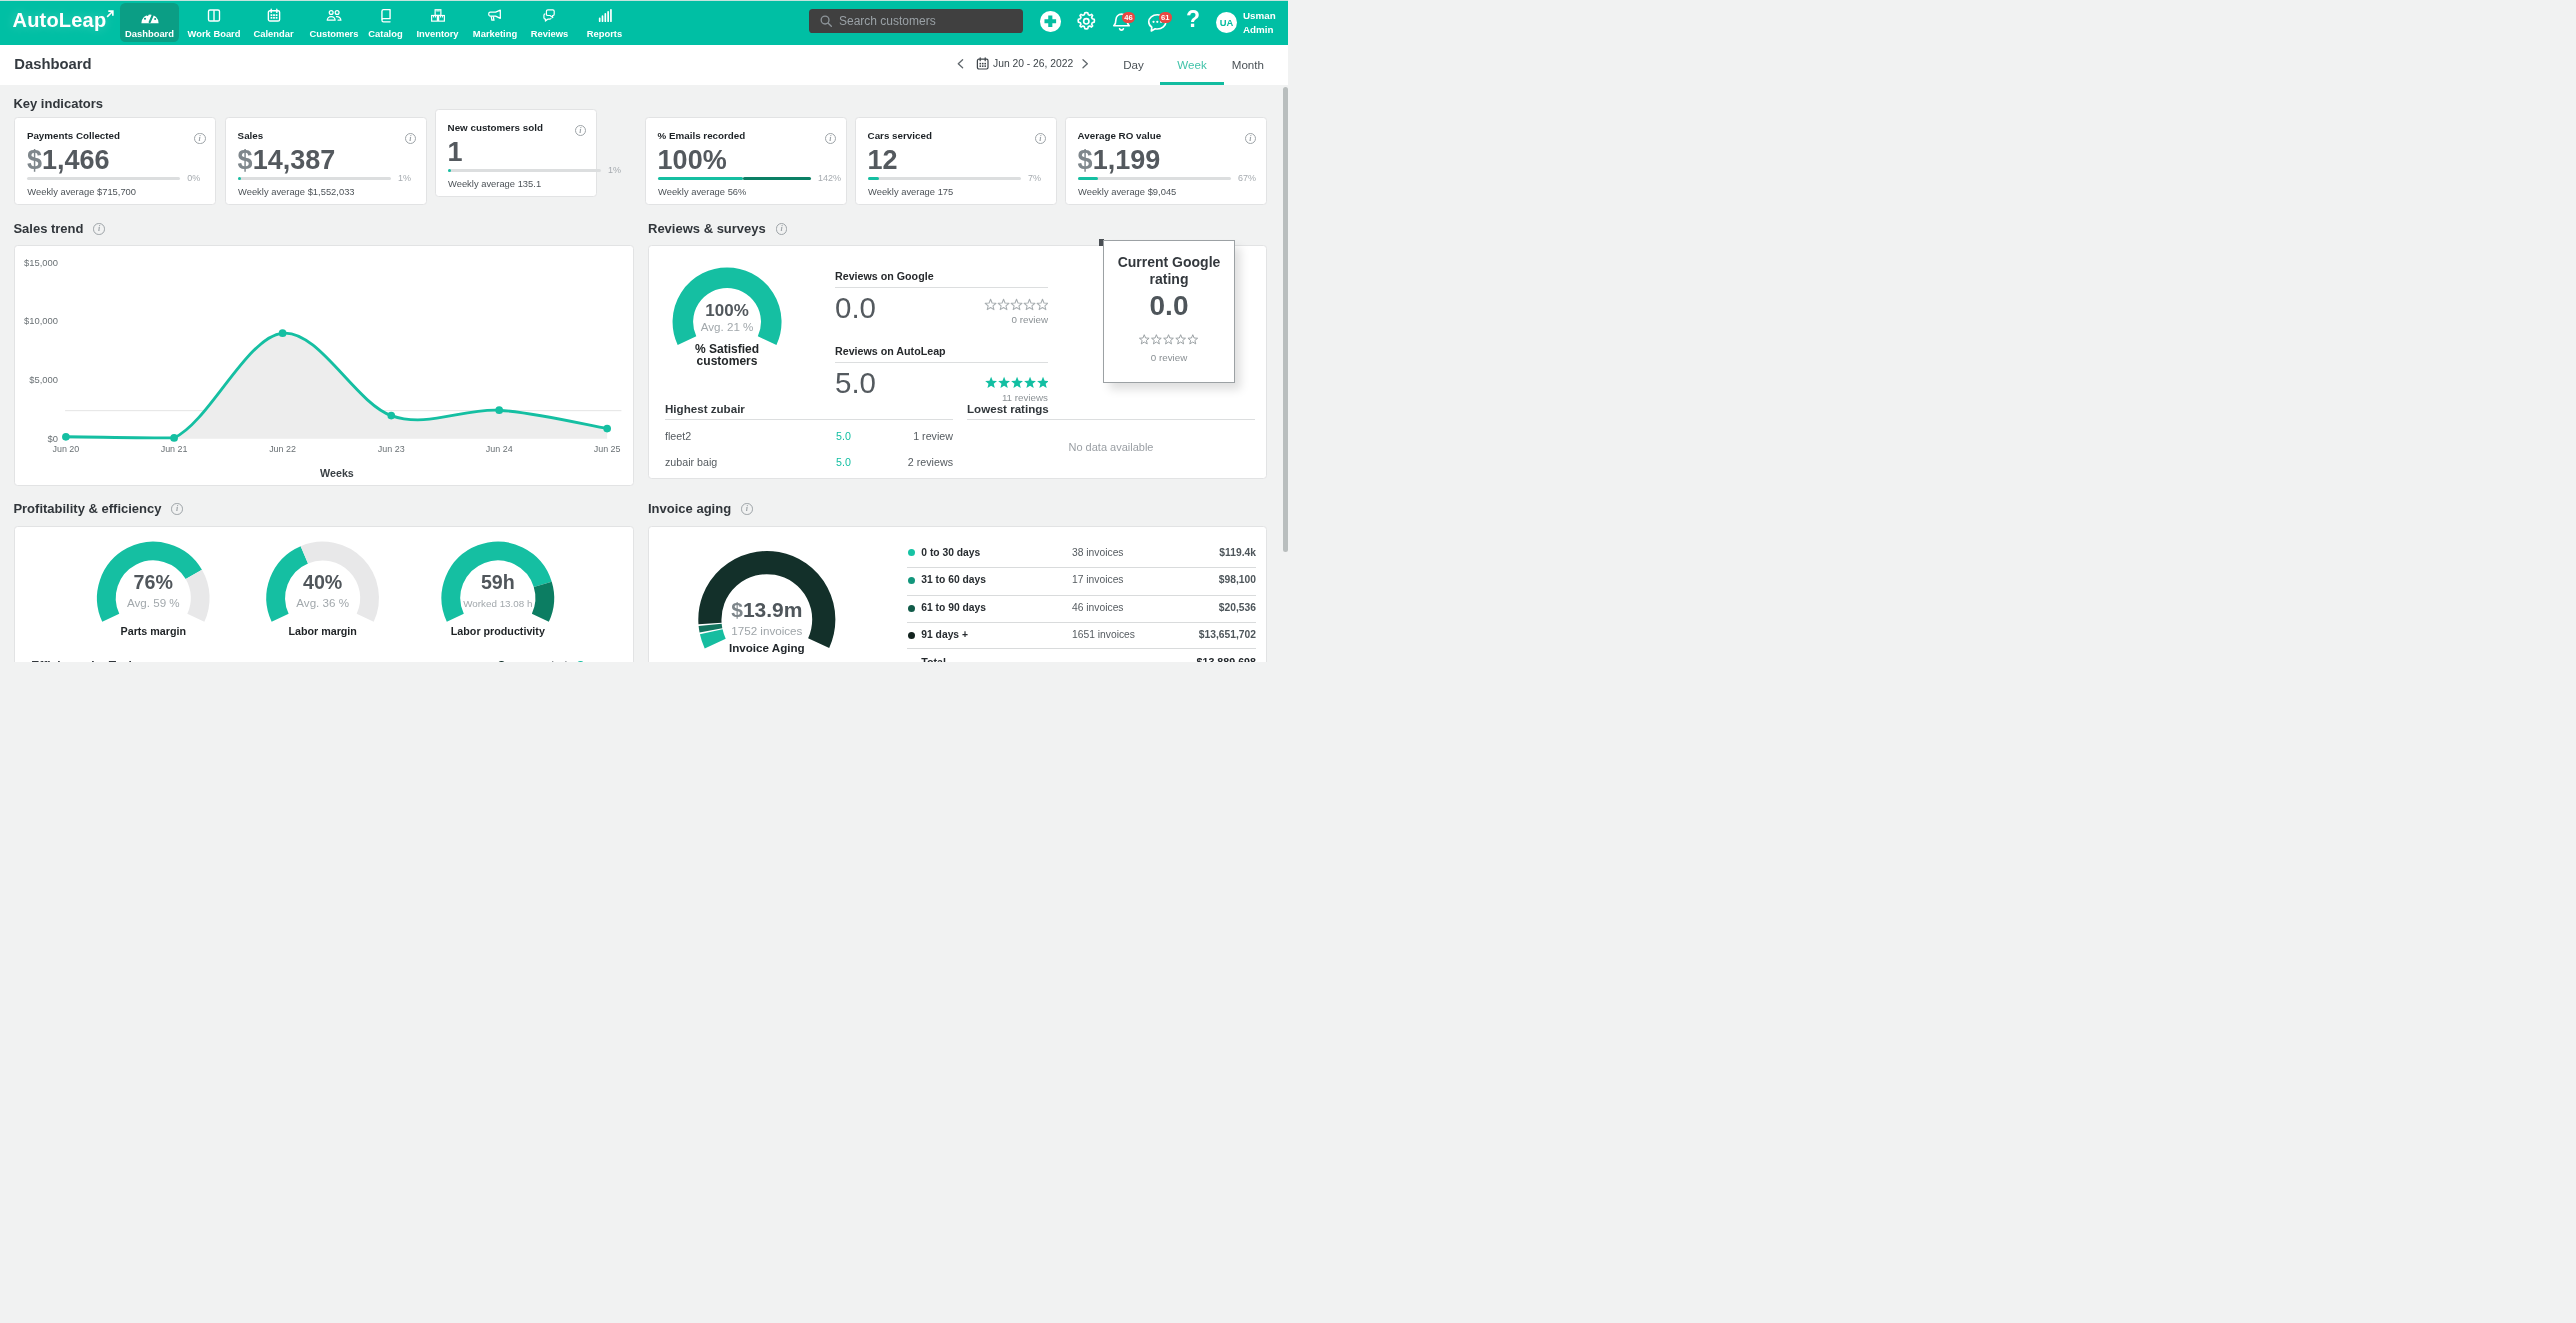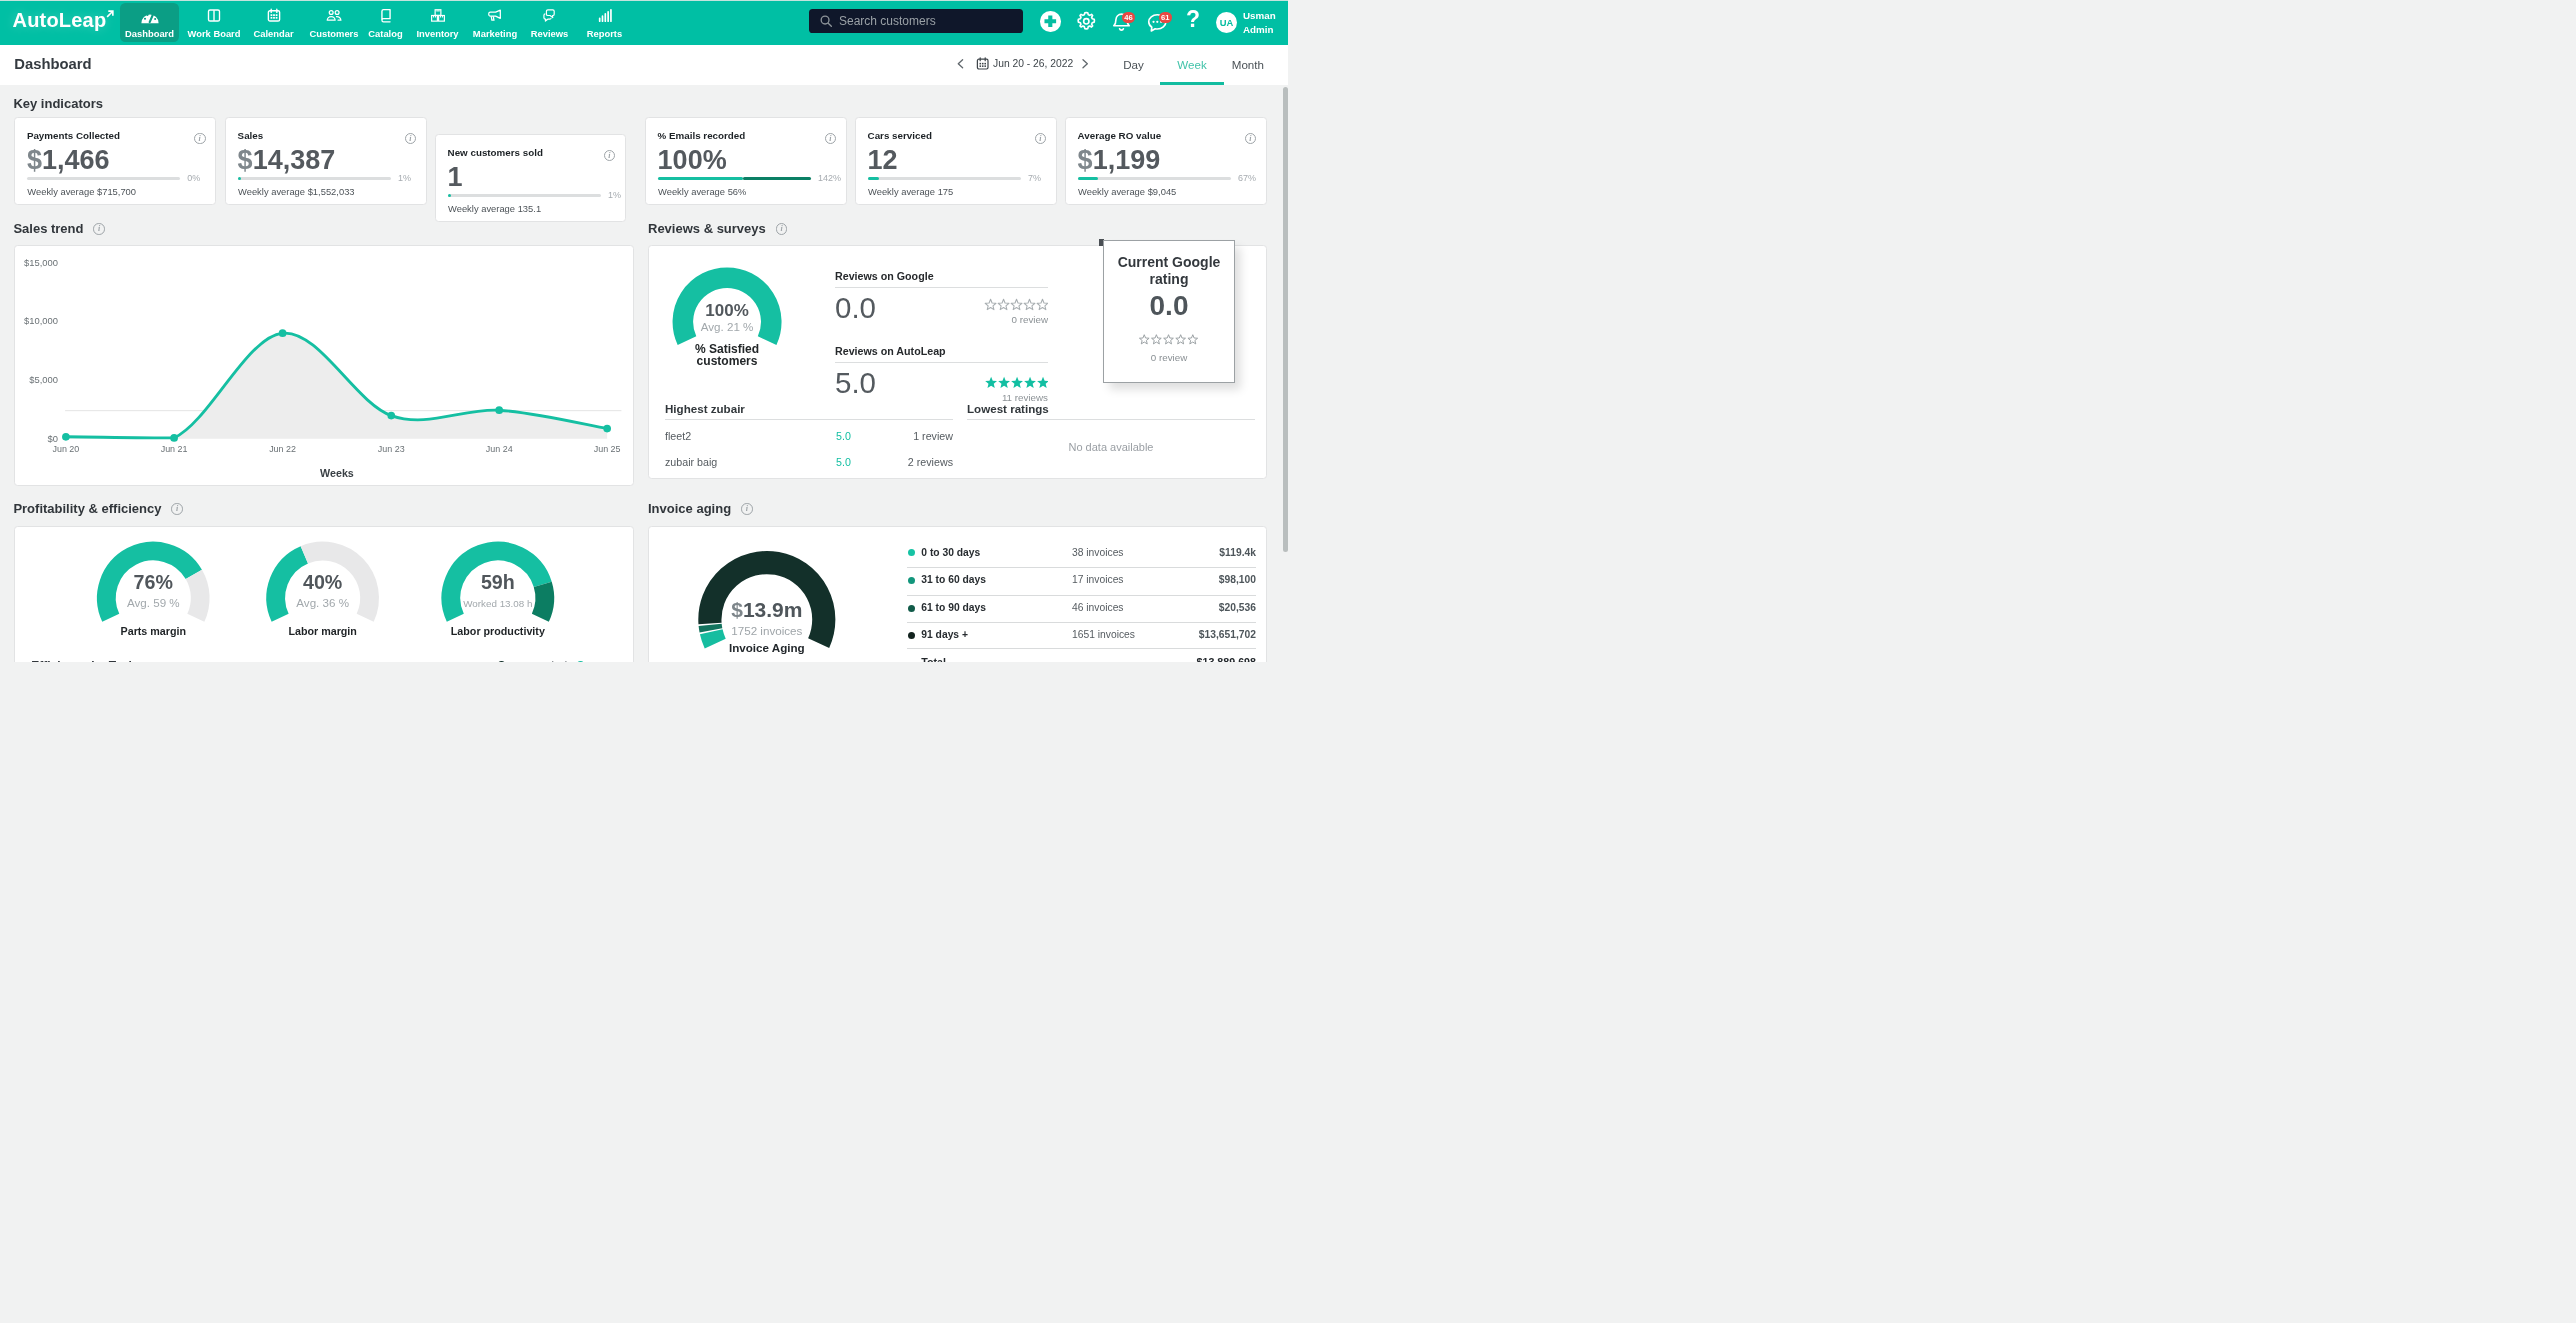--- a/index.html
+++ b/index.html
@@ -6,21 +6,21 @@
 html,body { width:1288px; height:662px; overflow:hidden; }
 body { font-family:"Liberation Sans", sans-serif; background:#f1f2f2; }
 #app { position:relative; width:1288px; height:662px; overflow:hidden; background:#f1f2f2; }
 .abs { position:absolute; }
 #nav { position:absolute; left:0; top:0; width:1288px; height:45px; background:#00bfa4; }
 #nav .navitem { position:absolute; top:0; height:45px; color:#fff; text-align:center; }
 #nav .navitem .lbl { position:absolute; bottom:6.3px; left:0; right:0; font-size:9.4px; font-weight:700; white-space:nowrap; }
 #nav .navitem svg { position:absolute; top:7.6px; left:50%; transform:translateX(-50%); }
 #logo { position:absolute; left:12.5px; top:9px; text-shadow:0 0 10.7px rgba(255,255,255,0.28); color:#fff; font-size:20px; font-weight:700; letter-spacing:0.2px; }
 #dashtile { position:absolute; left:120px; top:2.7px; width:59px; height:39px; background:#0b9e85; border-radius:5.4px; }
-#search { position:absolute; left:809px; top:9px; width:214px; height:24px; background:#0f172a; border-radius:3.6px; }
+#search { position:absolute; left:809px; top:9px; width:214px; height:24px; background:#404040; border-radius:3.6px; }
 #search .ph { position:absolute; left:30px; top:4.9px; font-size:12px; color:#9aa1a6; }
 .badge { position:absolute; background:#e84742; color:#fff; border-radius:6.3px; font-size:7.6px; font-weight:700; text-align:center; line-height:11.6px; height:11.6px; min-width:12.5px; padding:0 1.3px; }
 #hdr { position:absolute; left:0; top:45px; width:1288px; height:40px; background:#fff; }
 #hdr h1 { position:absolute; left:14.3px; top:10.7px; font-size:14.8px; font-weight:700; color:#343a40; }
 .tab { position:absolute; top:45px; height:40px; font-size:11.6px; color:#4a5156; text-align:center; line-height:40px; }
 .h2 { position:absolute; font-size:13px; font-weight:700; color:#31363b; }
 .card { position:absolute; background:#fff; border:0.9px solid #e2e3e4; border-radius:3.6px; }
 .kTitle { position:absolute; left:11.6px; top:11.6px; font-size:9.8px; font-weight:700; color:#1d2226; }
 .kVal { position:absolute; left:11.6px; top:27px; font-size:27px; font-weight:700; color:#54595e; }
 .kVal .dollar { color:#7f878c; }
@@ -188,21 +188,21 @@
     <div class="card" style="left:225px;top:117px;width:202px;height:88px;">
     <div class="kTitle">Sales</div>
       <div class="cardInfo"><span class="info">i</span></div>
     <div class="kVal"><span class="dollar">$</span>14,387</div>
     <div class="kBar">
         <i style="left:0px;width:2.7px;background:#15bfa2;"></i>
       </div>
     <div class="kPct">1%</div>
     <div class="kAvg">Weekly average $1,552,033</div>
     </div>
-    <div class="card" style="left:435px;top:134px;width:191px;height:88px;">
+    <div class="card" style="left:435px;top:109px;width:162px;height:88px;">
     <div class="kTitle">New customers sold</div>
       <div class="cardInfo"><span class="info">i</span></div>
     <div class="kVal">1</div>
     <div class="kBar">
         <i style="left:0px;width:2.7px;background:#15bfa2;"></i>
       </div>
     <div class="kPct">1%</div>
     <div class="kAvg">Weekly average 135.1</div>
     </div>
     <div class="card" style="left:645px;top:117px;width:202px;height:88px;">

